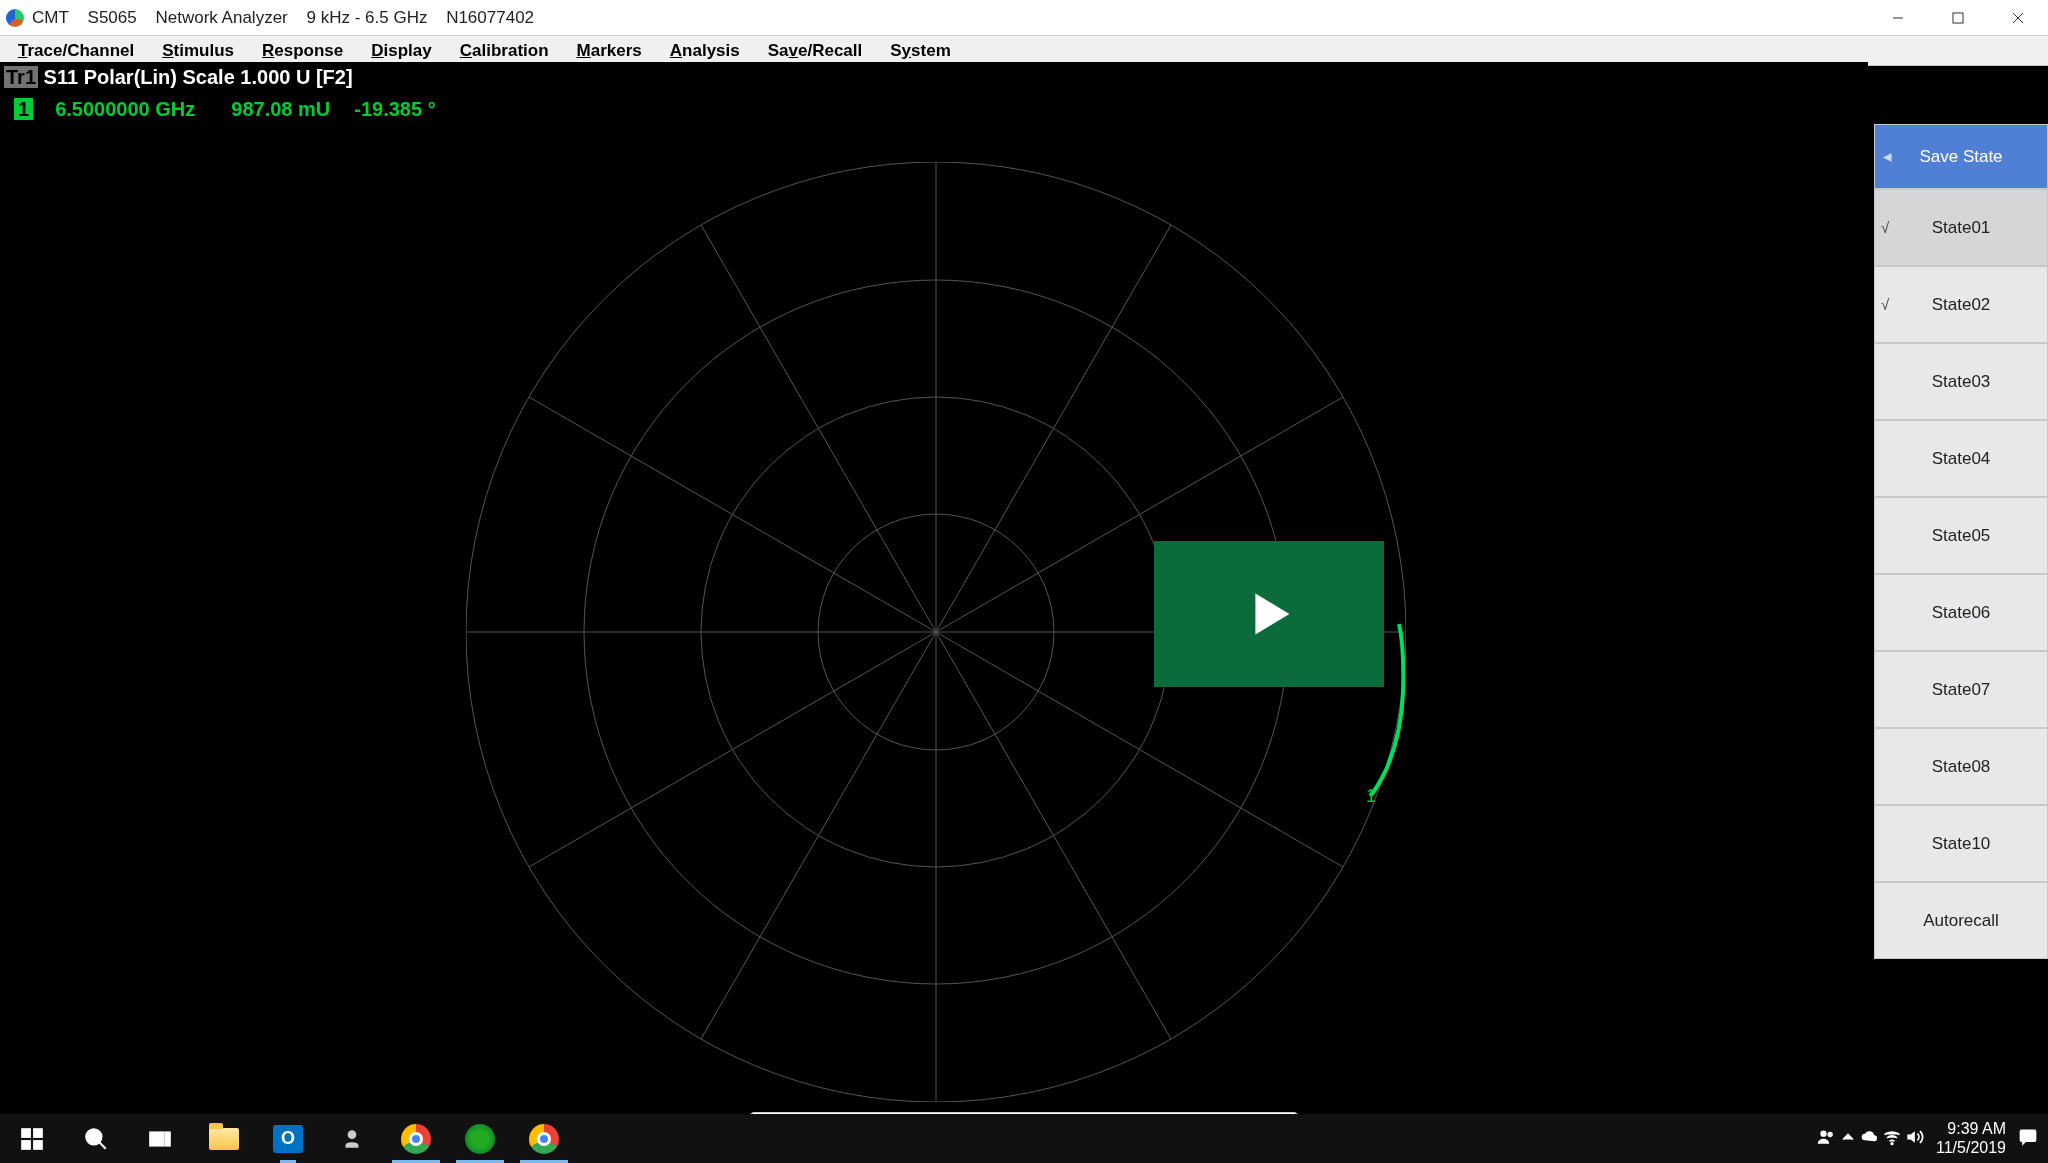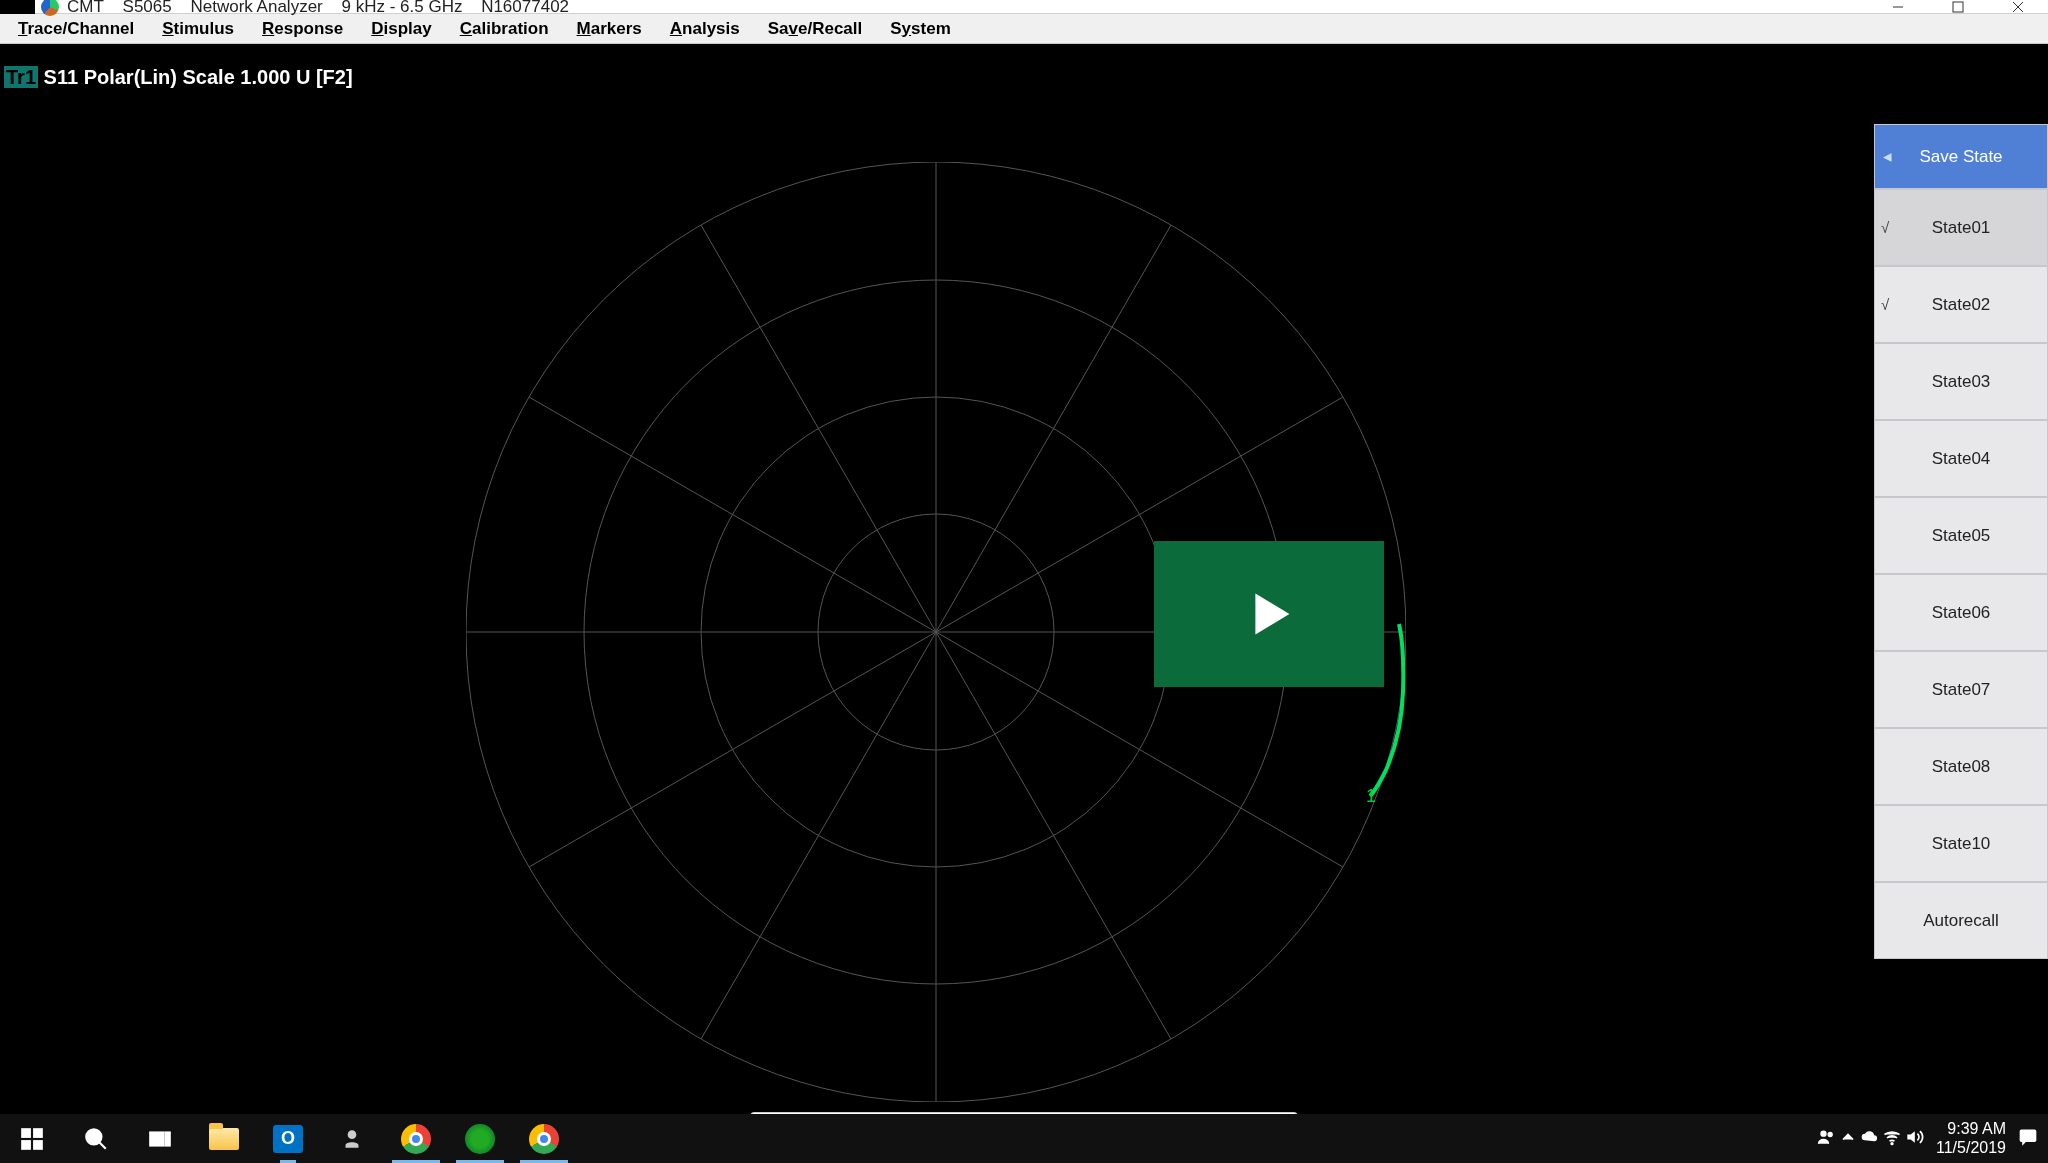--- a/index.html
+++ b/index.html
@@ -1,35 +1,35 @@
 <!DOCTYPE html>
 <html><head>
 <meta charset="utf-8">
 <style>
 * { margin: 0; padding: 0; box-sizing: border-box; font-family: "Segoe UI", Tahoma, sans-serif; }
 html, body { width: 2048px; height: 1163px; background: #000; overflow: hidden; }
 
 
-.titlebar { display:flex; align-items:center; height:14px; background:#fff; border-bottom:1px solid #d0d0d0; font-size:17px; color:#222;margin-left:35px; }
+.titlebar { display:flex; align-items:center; height:36px; background:#fff; border-bottom:1px solid #d0d0d0; font-size:17px; color:#222; }
 .titlebar .appicon { width:18px; height:18px; border-radius:50%; background: conic-gradient(#2c6 0 110deg,#c62 110deg 220deg,#26c 220deg 360deg); margin:0 8px 0 6px; }
 .titlebar .titletext span { margin-right:14px; }
 .titlebar .spacer { flex:1; }
 .winbtn { width:60px; height:32px; display:flex; align-items:center; justify-content:center; color:#444; }
 .winbtn svg { width:14px; height:14px; stroke:#333; stroke-width:1; fill:none; }
 
 
 .menubar { height:30px; background:#f0f0f0; border-bottom:1px solid #c8c8c8; display:flex; align-items:center; padding-left:4px; font-size:17px; color:#000; }
 .menubar .menuitem { padding:4px 14px; cursor:default;font-weight:bold; }
 .menubar .menuitem .ul { text-decoration:underline; }
 
 
 .workwrap { position:absolute; left:0; top:62px; right:0; bottom:0; }
 .graph { position:absolute; left:0; top:0; width:1868px; height:1010px; background:#000; }
 .tracebar { position:absolute; left:4px; top:4px; font-family:"Courier New",monospace; font-size:20px; font-weight:bold; }
-.tracebar .tr-tag { background:#0f766e; color:#000; padding:0 2px; }
+.tracebar .tr-tag { background:#737373; color:#000; padding:0 2px; }
 .tracebar .tr-txt { color:#ffffff; }
 .markerline { position:absolute; left:14px; top:36px; font-family:"Courier New",monospace; font-size:20px; font-weight:bold; color:#0c3; }
 .markerline .mk-tag { background:#0c3; color:#000; padding:0 4px; margin-right:10px; }
 
 .polar { position:absolute; left:466px; top:100px; width:940px; height:940px; }
 .polar circle, .polar line { stroke:#555; stroke-width:1; fill:none; }
 
 .tracepath { stroke:#00e060; stroke-width:4; fill:none; }
 
 
@@ -115,20 +115,26 @@
     <div class="menuitem"><span class="ul">M</span>arkers</div>
     <div class="menuitem"><span class="ul">A</span>nalysis</div>
     <div class="menuitem">Sa<span class="ul">v</span>e/Recall</div>
     <div class="menuitem">S<span class="ul">y</span>stem</div>
   </div>
 
 <div class="workwrap">
   <div class="graph">
     <div class="tracebar">
       <span class="tr-tag">Tr1</span><span class="tr-txt"> S11 Polar(Lin) Scale 1.000 U [F2]</span>
+    </div>
+    <div class="markerline">
+      <span class="mk-tag">1</span>
+      <span>6.5000000 GHz</span>&nbsp;&nbsp;
+      <span>987.08 mU</span>&nbsp;
+      <span>-19.385 °</span>
     </div>
     <svg class="polar" viewBox="0 0 940 940">
       <g>
         <circle cx="470" cy="470" r="470"></circle>
           <circle cx="470" cy="470" r="352"></circle>
         <circle cx="470" cy="470" r="235"></circle>
           <circle cx="470" cy="470" r="118"></circle>
         <line x1="0" y1="470" x2="940" y2="470"></line>
           <line x1="470" y1="0" x2="470" y2="940"></line>
         <line x1="63" y1="705" x2="877" y2="235"></line>

